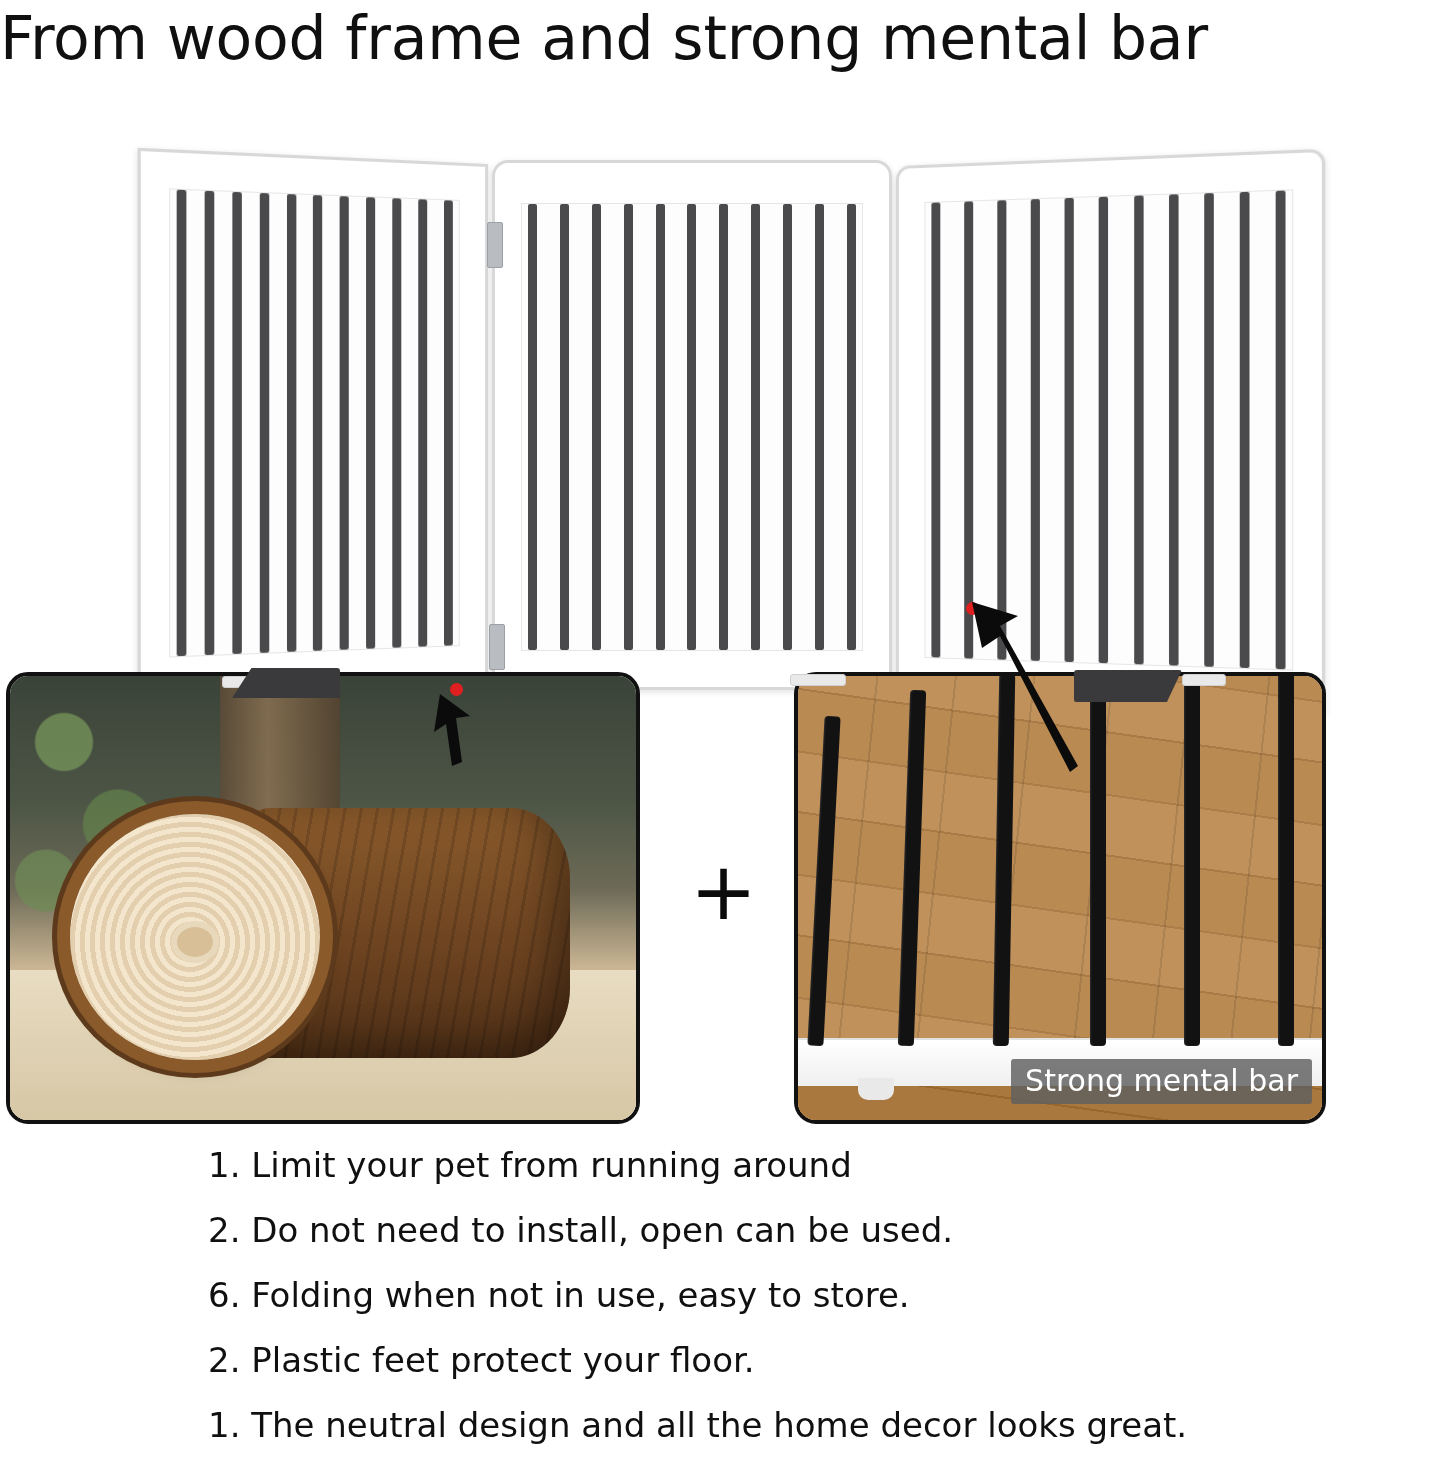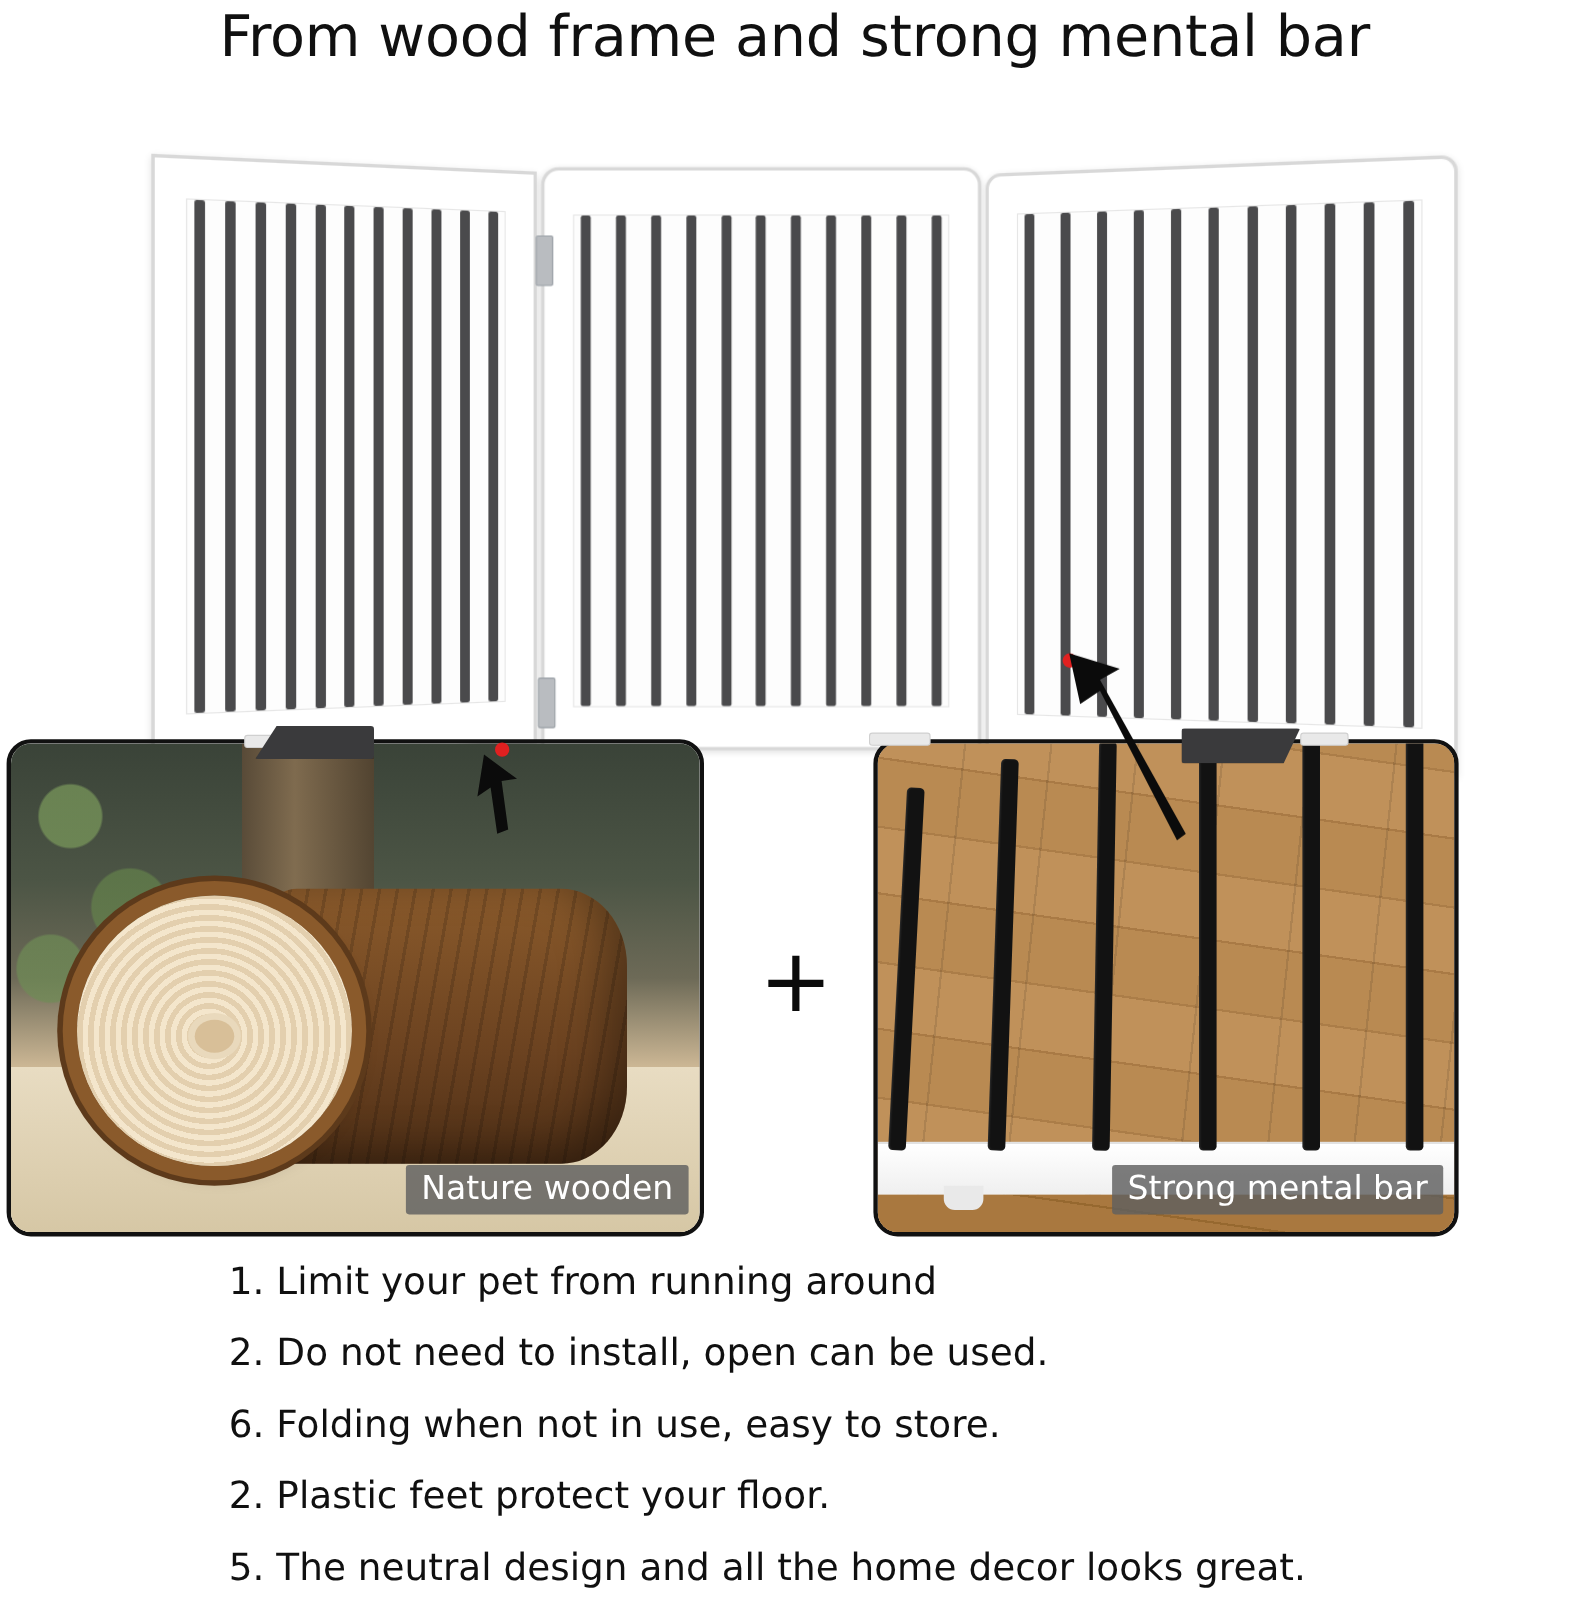--- a/index.html
+++ b/index.html
@@ -13,22 +13,21 @@
     height: 1476px;
     font-family: "DejaVu Sans", sans-serif;
     color: #111111;
     position: relative;
     overflow: hidden;
   }
 
   
   .headline {
     width: 100%;
-    text-align: center;
-    font-size: 52px;
+    font-size: 60px;
     line-height: 1.0;
     padding-top: 8px;
     letter-spacing: -0.2px;
     color: #101010;
     font-weight: 400;
   }
 
   
   .hero {
     position: relative;
@@ -393,21 +392,20 @@
       <div class="wood-table"></div>
       <div class="log">
         <div class="log-body">
           <div class="log-bark-lines"></div>
         </div>
         <div class="log-face">
           <div class="log-face-core"></div>
         </div>
       </div>
     </div>
-    <div class="card-caption">Nature wooden</div>
   </div>
 
   <div class="plus">+</div>
 
   <div class="card" id="card-bar">
     <div class="bar-scene">
       <div class="floor"></div>
       <div class="floor-planks"></div>
       <div class="bar-bottom-strip"></div>
       <div class="bar-rail"></div>
@@ -426,15 +424,15 @@
     <div class="card-caption">Strong mental bar</div>
   </div>
 </div>
 
 <div class="bullets">
   <ol>
     <li>1. Limit your pet from running around</li>
     <li>2. Do not need to install, open can be used.</li>
     <li>6. Folding when not in use, easy to store.</li>
     <li>2. Plastic feet protect your floor.</li>
-    <li>5. The neutral design and all the home decor looks great.</li>
+    <li>1. The neutral design and all the home decor looks great.</li>
   </ol>
 </div>
 
 </body></html>

